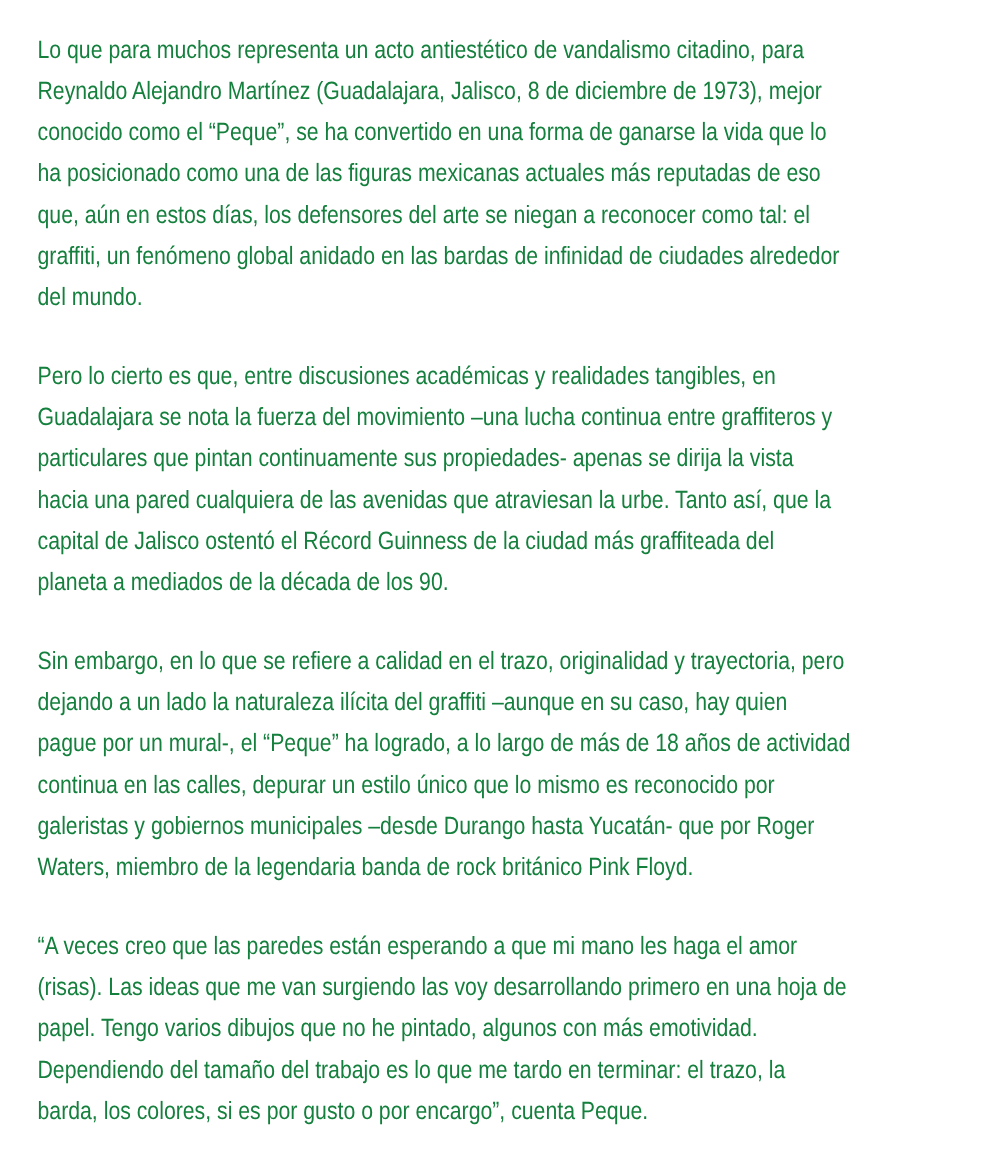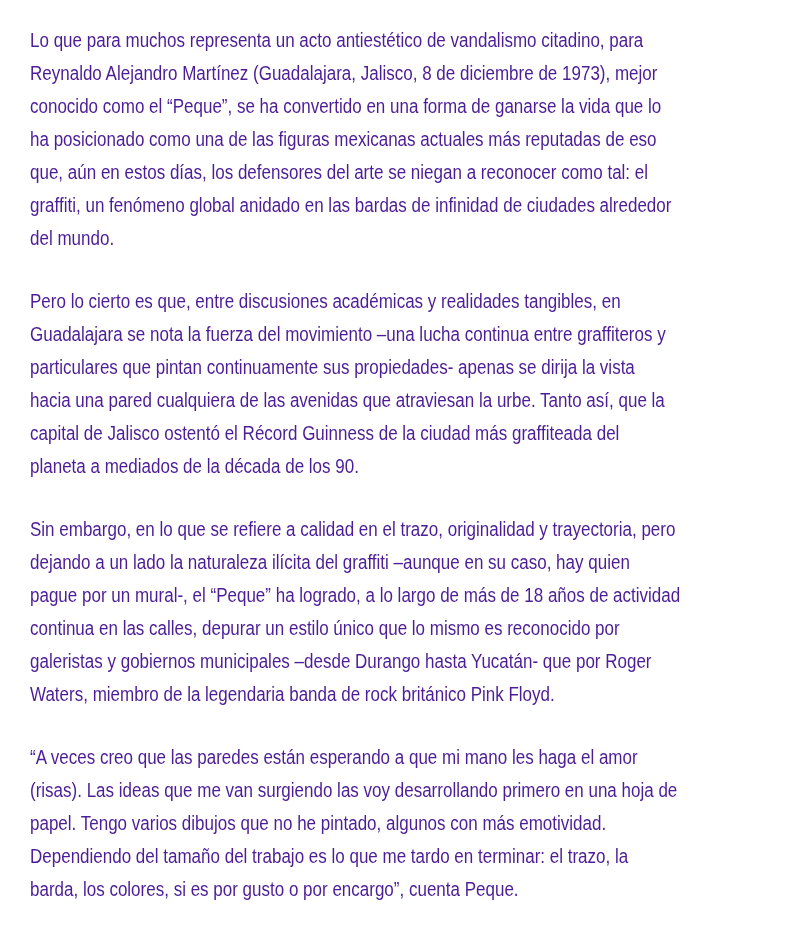--- a/index.html
+++ b/index.html
@@ -26,21 +26,21 @@
     height: 33px;
     white-space: nowrap;
     
     transform: scaleX(0.85);
     transform-origin: 0 50%;
   }
 </style>
 </head>
 <body style="background: rgb(255, 255, 255);">
 
-<div class="article" style="color: #4c1d95;">
+<div class="article" style="color: #15803d;">
 
   <div class="para">
     <div class="line">Lo que para muchos representa un acto antiestético de vandalismo citadino, para</div>
     <div class="line">Reynaldo Alejandro Martínez (Guadalajara, Jalisco, 8 de diciembre de 1973), mejor</div>
     <div class="line">conocido como el “Peque”, se ha convertido en una forma de ganarse la vida que lo</div>
     <div class="line">ha posicionado como una de las figuras mexicanas actuales más reputadas de eso</div>
     <div class="line">que, aún en estos días, los defensores del arte se niegan a reconocer como tal: el</div>
     <div class="line">graffiti, un fenómeno global anidado en las bardas de infinidad de ciudades alrededor</div>
     <div class="line">del mundo.</div>
   </div>

